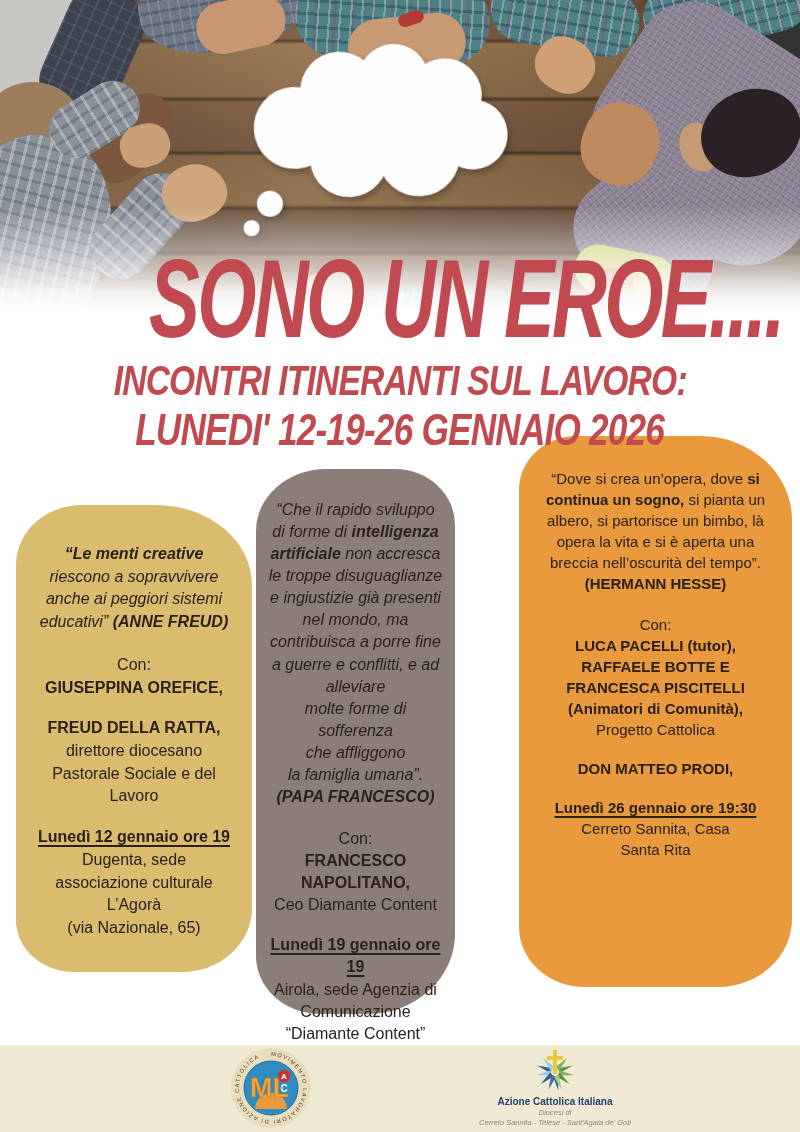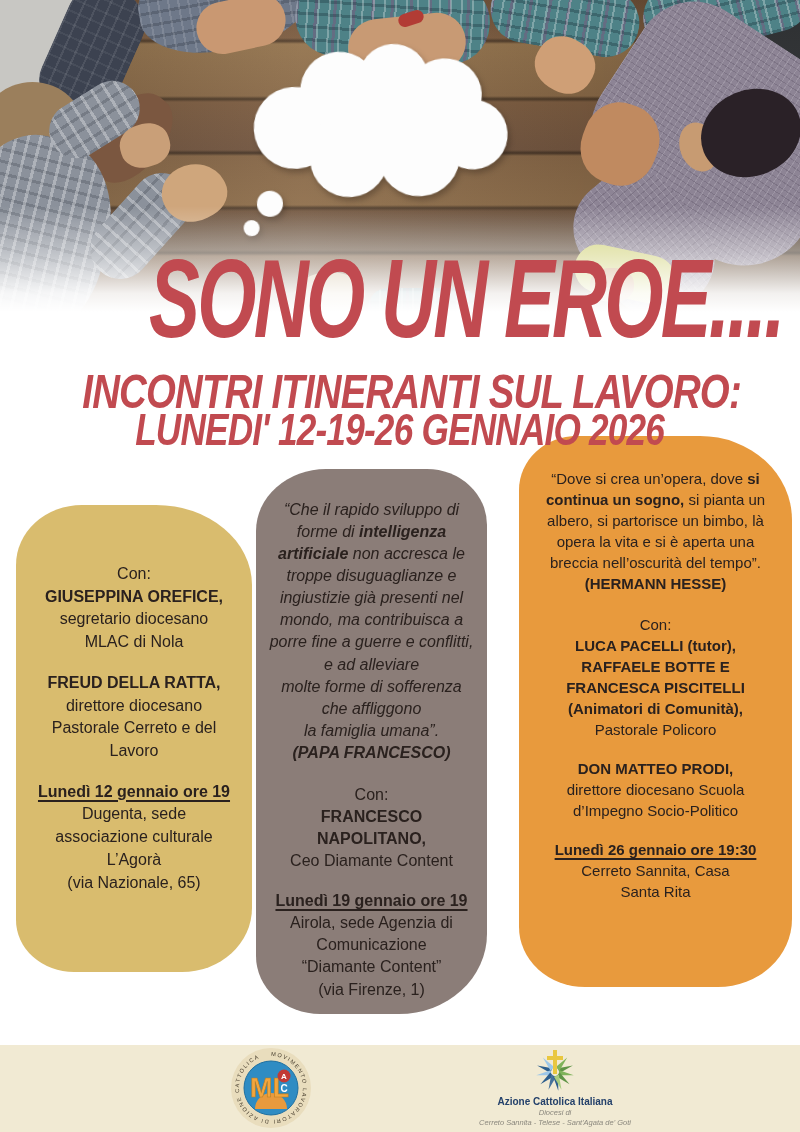--- a/index.html
+++ b/index.html
@@ -70,33 +70,33 @@
               filter:drop-shadow(2px 4px 3px rgba(40,30,20,.35));z-index:5;}
   .hero-fade{left:0;top:0;width:800px;height:312px;z-index:6;background:
      linear-gradient(180deg, rgba(255,255,255,0) 0%, rgba(255,255,255,0) 66%,
      rgba(255,255,255,.45) 81%, rgba(255,255,255,.92) 94%, #ffffff 100%);}
 
   
   .title,.sub1,.sub2{position:absolute;left:0;width:800px;text-align:center;color:#c14a50;
      font-weight:bold;font-style:italic;z-index:10;}
   .tscale{display:inline-block;transform:scaleX(.68);transform-origin:50% 50%;white-space:nowrap;}
   .title{top:243px;font-size:112px;letter-spacing:-4px;line-height:1;}
-  .sub1{top:368px;font-size:48px;letter-spacing:-1px;line-height:1;}
+  .sub1{top:360px;font-size:42px;letter-spacing:-1px;line-height:1;}
   .sub1 .tscale{transform:scaleX(.80);}
   .sub2{top:408px;font-size:44px;letter-spacing:-1px;line-height:1;}
   .sub2 .tscale{transform:scaleX(.80);}
 
   
   .card{position:absolute;color:#2a211e;text-align:center;box-sizing:border-box;}
   .card p{margin:0;}
   .pre{white-space:pre-line;}
   .card1{left:16px;top:505px;width:236px;height:467px;background:#d9bc6e;
          border-radius:66px 96px 70px 58px / 60px 80px 64px 52px;
          padding:38px 12px 0;font-size:16px;line-height:1.42;}
-  .card2{left:256px;top:469px;width:231px;height:545px;background:#8b7d78;
+  .card2{left:256px;top:469px;width:199px;height:545px;background:#8b7d78;
          border-radius:70px 60px 88px 64px / 62px 56px 80px 58px;
          padding:30px 12px 0;font-size:16px;line-height:1.38;}
   .card3{left:519px;top:436px;width:273px;height:551px;background:#e89a3d;
          border-radius:58px 92px 74px 66px / 54px 84px 68px 60px;
          padding:32px 14px 0;font-size:15px;line-height:1.40;}
   .q-i{font-style:italic;}
   .q-b{font-weight:bold;}
   .attr{font-weight:bold;}
   .con{margin-top:20px !important;}
   .name{font-weight:bold;}
@@ -173,27 +173,27 @@
     <span class="tscale">SONO UN EROE....</span>
   </div>
   <div class="sub1">
     <span class="tscale">INCONTRI ITINERANTI SUL LAVORO:</span>
   </div>
   <div class="sub2">
     <span class="tscale">LUNEDI' 12-19-26 GENNAIO 2026</span>
   </div>
 
   <div class="card card1">
+    <p class="pre q-i"><span class="q-b">“Le menti creative</span><span>
+riescono a sopravvivere anche ai peggiori sistemi educativi” </span><span class="attr">(ANNE FREUD)</span></p>
     <p class="con">Con:</p>
     <p class="name">GIUSEPPINA OREFICE,</p>
-    <p class="pre">segretario diocesano
-MLAC di Nola</p>
     <p class="name gap">FREUD DELLA RATTA,</p>
     <p class="pre">direttore diocesano
-Pastorale Cerreto e del
+Pastorale Sociale e del
 Lavoro</p>
     <p class="date">Lunedì 12 gennaio ore 19</p>
     <p class="pre">Dugenta, sede
 associazione culturale
 L’Agorà
 (via Nazionale, 65)</p>
   </div>
 
   <div class="card card2">
     <p class="pre q-i"><span>“Che il rapido sviluppo di forme di </span><span class="q-b">intelligenza artificiale</span><span> non accresca le troppe disuguaglianze e ingiustizie già presenti nel mondo, ma contribuisca a porre fine a guerre e conflitti, e ad alleviare
@@ -212,24 +212,22 @@
   </div>
 
   <div class="card card3">
     <p class="pre"><span>“Dove si crea un’opera, dove </span><span class="q-b">si continua un sogno,</span><span> si pianta un albero, si partorisce un bimbo, là opera la vita e si è aperta una breccia nell’oscurità del tempo”.</span></p>
     <p class="attr">(HERMANN HESSE)</p>
     <p class="con">Con:</p>
     <p class="name pre">LUCA PACELLI (tutor),
 RAFFAELE BOTTE E
 FRANCESCA PISCITELLI
 (Animatori di Comunità),</p>
-    <p>Pastorale Policoro</p>
+    <p>Progetto Cattolica</p>
     <p class="name gap">DON MATTEO PRODI,</p>
-    <p class="pre">direttore diocesano Scuola
-d’Impegno Socio-Politico</p>
     <p class="date">Lunedì 26 gennaio ore 19:30</p>
     <p class="pre">Cerreto Sannita, Casa
 Santa Rita</p>
   </div>
 
   <div class="footer">
     <div class="mlac">
       <svg width="82" height="82" viewBox="0 0 82 82">
         <circle cx="41" cy="41" r="40" fill="#e9ddbd"></circle>
         <defs>

